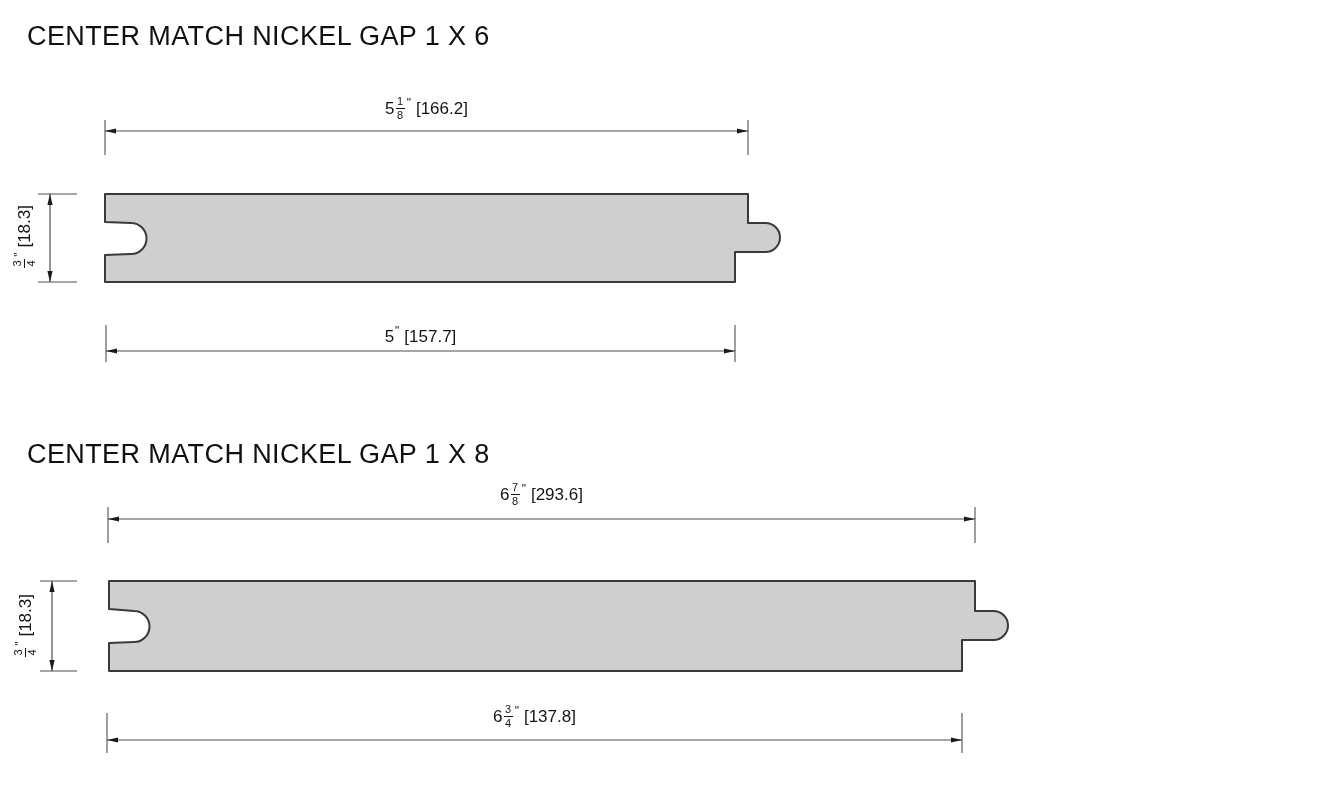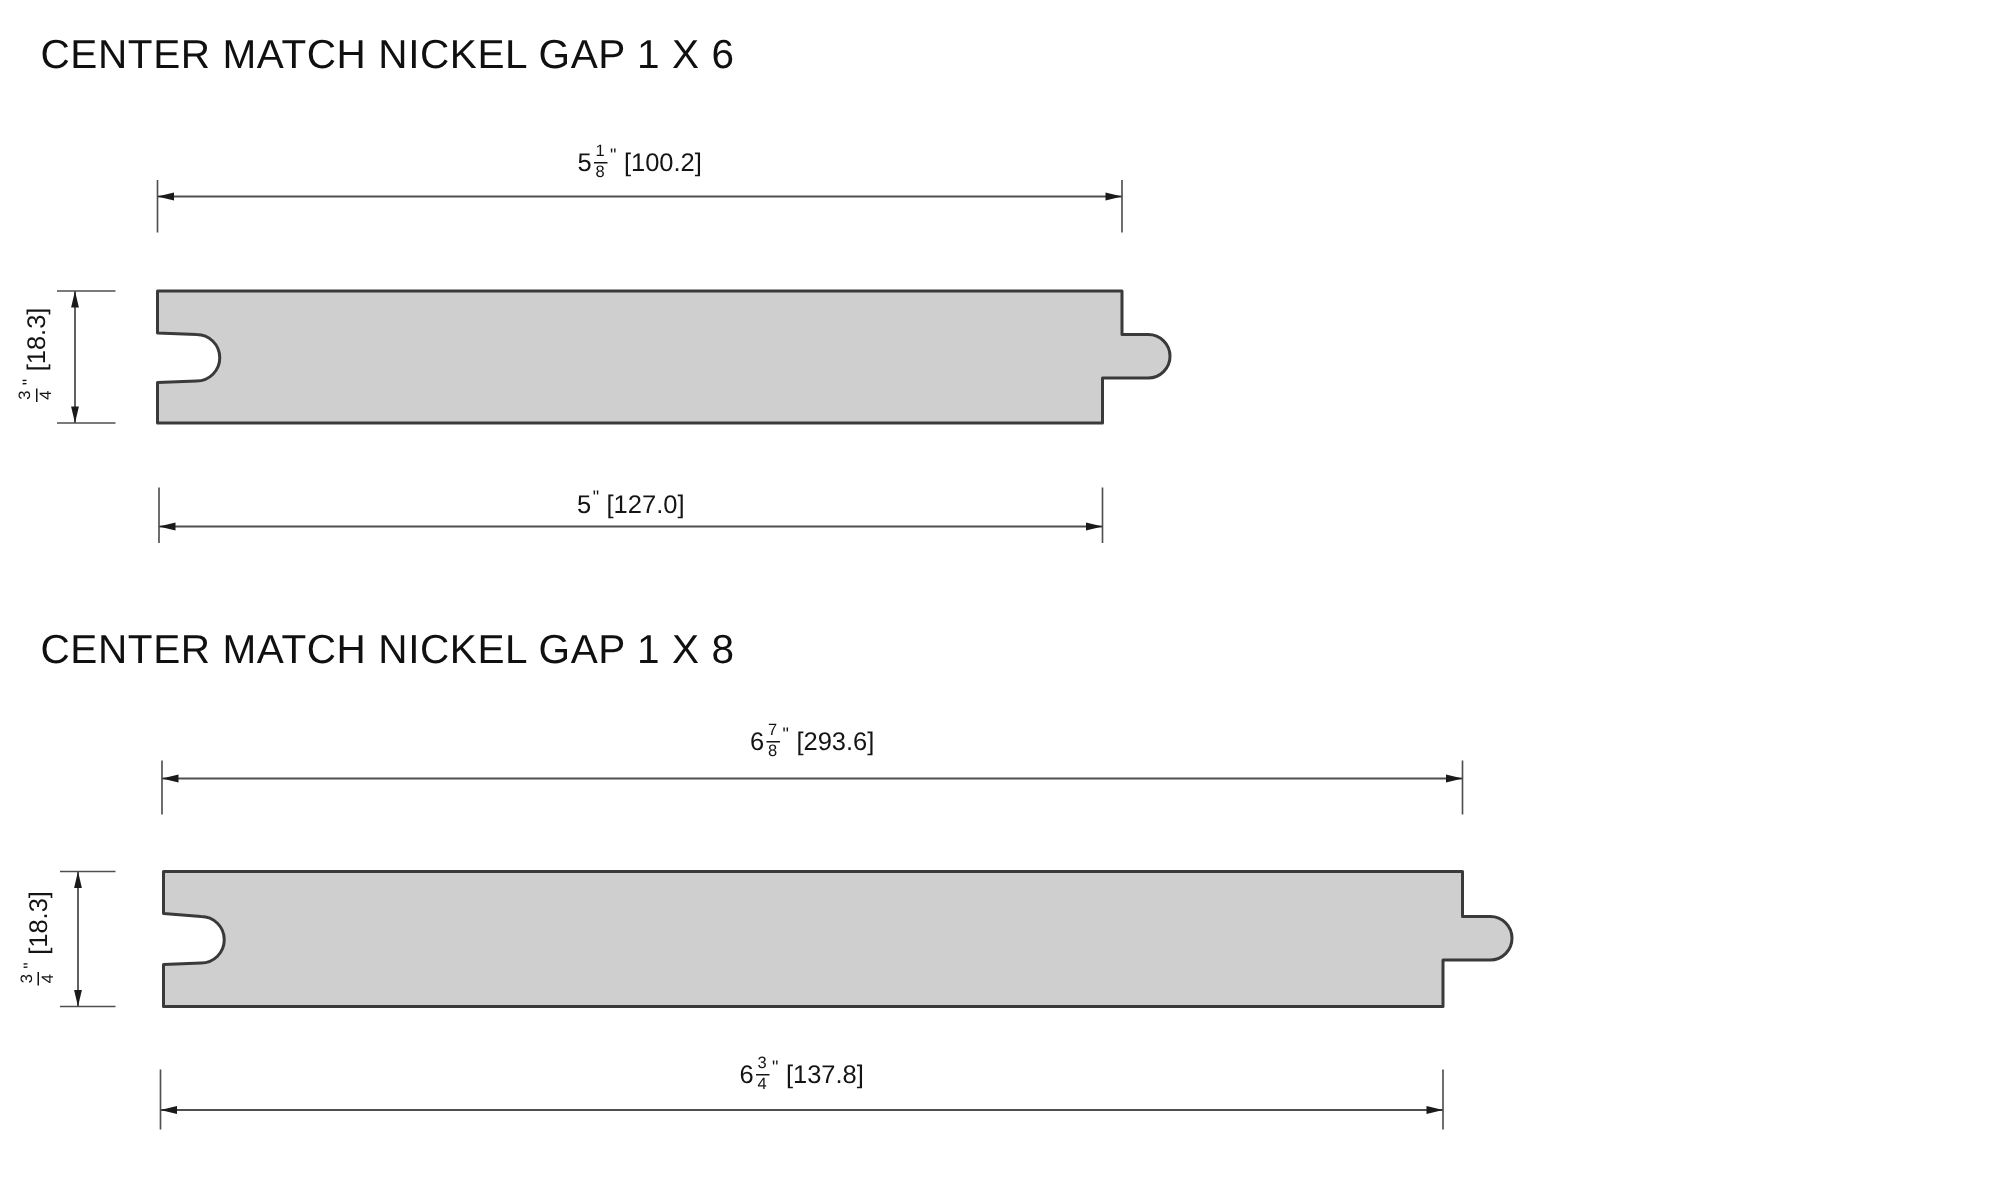--- a/index.html
+++ b/index.html
@@ -90,36 +90,36 @@
         <line class="witness" x1="40" y1="581" x2="77" y2="581"></line>
         <line class="witness" x1="40" y1="671" x2="77" y2="671"></line>
         <line class="dimline" x1="52" y1="581" x2="52" y2="671"></line>
         <path class="arrow" d="M52,581 L49.4,592 L54.6,592 Z"></path>
         <path class="arrow" d="M52,671 L49.4,660 L54.6,660 Z"></path>
       </g>
     </g>
   </svg>
 
   <h1 class="title" style="left:27px;top:22px;">CENTER MATCH NICKEL GAP 1 X 6</h1>
-  <h1 class="title" style="left:27px;top:419px;">CENTER MATCH NICKEL GAP 1 X 8</h1>
+  <h1 class="title" style="left:27px;top:440px;">CENTER MATCH NICKEL GAP 1 X 8</h1>
 
   <div class="dim-label" style="left:105px;top:95px;width:643px;">
     <span>5</span>
       <span class="frac">
         <span class="num">1</span>
         <span class="den">8</span>
       </span>
       <span class="unit">"</span>
-      <span class="mm">[100.2]</span>
+      <span class="mm">[166.2]</span>
   </div>
 
   <div class="dim-label" style="left:106px;top:323px;width:629px;">
     <span>5</span>
       <span class="unit">"</span>
-      <span class="mm">[127.0]</span>
+      <span class="mm">[157.7]</span>
   </div>
 
   <div class="dim-label vertical" style="left:-16px;top:224px;width:80px;">
     <span></span>
       <span class="frac">
         <span class="num">3</span>
         <span class="den">4</span>
       </span>
       <span class="unit">"</span>
       <span class="mm">[18.3]</span>

